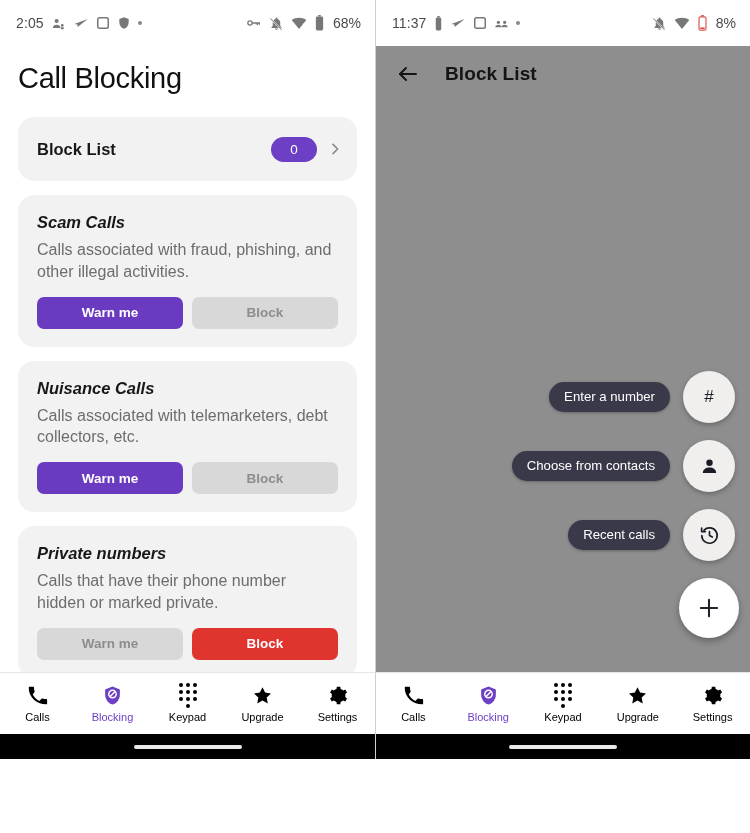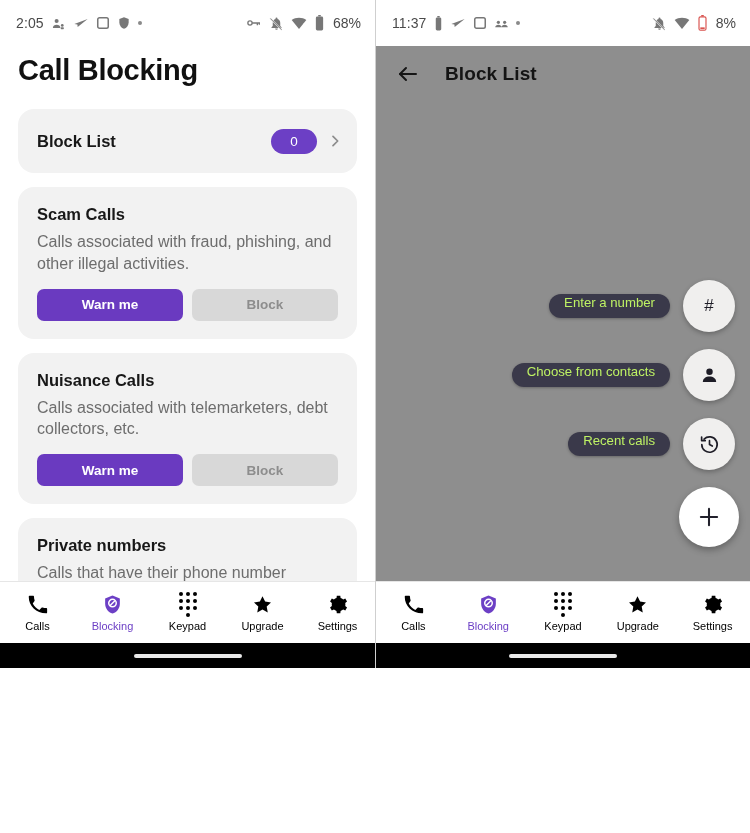--- a/index.html
+++ b/index.html
@@ -4,21 +4,21 @@
 <style>
   * { box-sizing: border-box; margin: 0; padding: 0; }
   html, body {
     width: 750px; height: 833px;
     font-family: "Liberation Sans", sans-serif;
     background: #ffffff;
     overflow: hidden;
   }
   .screens { display: flex; width: 750px; height: 833px; }
   .phone {
-    width: 375px; height: 668px;
+    width: 375px; height: 759px;
     position: relative;
     display: flex; flex-direction: column;
     background: #ffffff;
     overflow: hidden;
   }
   .phone.right { border-left: 1px solid #cfcfcf; }
 
   
   .statusbar {
     height: 46px; flex: 0 0 46px;
@@ -37,23 +37,23 @@
   .dot3 { width: 4px; height: 4px; border-radius: 50%; background: #8a8a8a; display:inline-block; }
 
   
   .content-left {
     flex: 1 1 auto;
     background: #ffffff;
     padding: 0 18px;
     overflow: hidden;
   }
   .page-title {
-    font-size: 29px; font-weight: bold; color: #111111;
+    font-size: 29px; font-weight: normal; color: #111111;
     letter-spacing: -0.3px;
-    margin: 8px 0 22px 0;
+    margin: 16px 0 22px 0;
   }
   .card {
     background: #f2f2f2;
     border-radius: 16px;
     margin-bottom: 14px;
     padding: 18px 19px 18px 19px;
   }
   .card.blocklist {
     padding: 0 14px 0 19px;
     height: 64px;
@@ -64,21 +64,21 @@
   .badge {
     background: #6c3fc5; color: #ffffff;
     border-radius: 999px;
     min-width: 46px; height: 25px;
     display: flex; align-items: center; justify-content: center;
     font-size: 13.5px; font-weight: normal;
     padding: 0 14px;
   }
   .chev { width: 16px; height: 16px; color: #8d8d8d; }
 
-  .card-title { font-size: 16.5px; font-weight: bold; color: #181818; margin-bottom: 7px; }
+  .card-title { font-size: 16.5px; font-weight: bold; color: #181818; margin-bottom: 7px; font-style: italic; }
   .card-desc { font-size: 16px; line-height: 1.36; color: #6d6d6d; margin-bottom: 14px; }
   .btn-row { display: flex; gap: 9px; }
   .btn {
     flex: 1 1 0;
     height: 32px;
     border-radius: 7px;
     display: flex; align-items: center; justify-content: center;
     font-size: 13.5px; font-weight: bold;
     border: none; cursor: pointer;
     font-family: "Liberation Sans", sans-serif;
@@ -105,24 +105,24 @@
     margin-left: 25px; letter-spacing: .1px;
   }
   .fab-stack {
     position: absolute;
     right: 15px; bottom: 34px;
     display: flex; flex-direction: column; align-items: flex-end;
     gap: 17px;
   }
   .fab-row { display: flex; align-items: center; gap: 13px; }
   .fab-label {
-    background: #3a394a; color: #bef264;
+    background: #3a394a; color: #ffffff;
     border-radius: 999px;
     font-size: 13.2px;
-    padding: 1px 15px 8px 15px;
+    padding: 7px 15px 8px 15px;
     white-space: nowrap;
     box-shadow: 0 1px 3px rgba(0,0,0,.28);
   }
   .mini-fab {
     width: 52px; height: 52px; border-radius: 50%;
     background: #f0efee;
     display: flex; align-items: center; justify-content: center;
     box-shadow: 0 2px 5px rgba(0,0,0,.28);
     color: #1d1c26;
     cursor: pointer;

